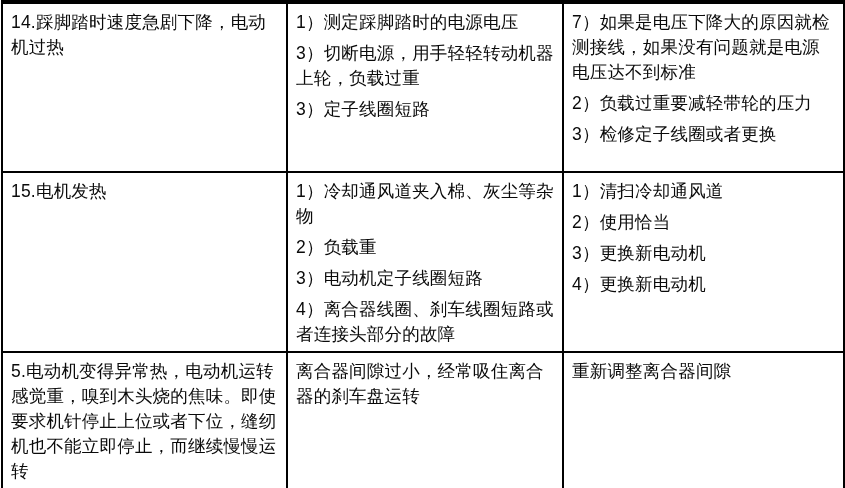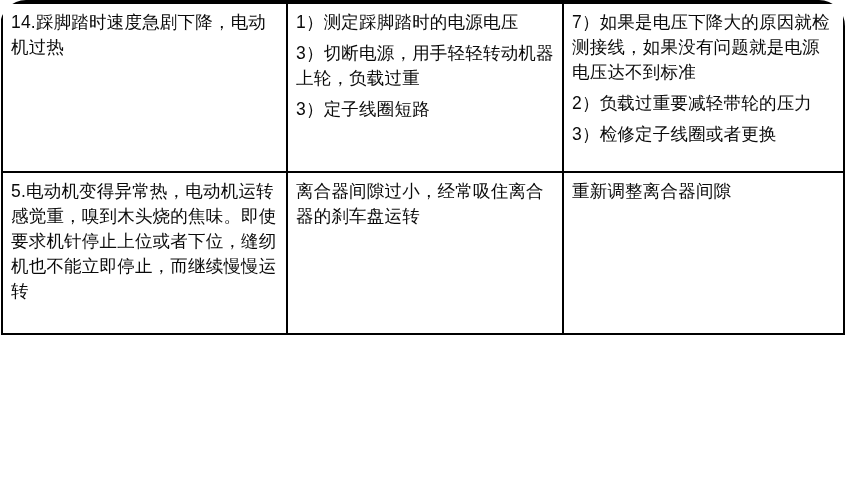--- a/index.html
+++ b/index.html
@@ -7,21 +7,20 @@
     padding: 0;
     background: #ffffff;
   }
   .screen {
     position: relative;
     width: 845px;
     height: 488px;
     overflow: hidden;
     background: #ffffff;
     font-family: "Liberation Sans", "DejaVu Sans", sans-serif;
-    border-radius: 26px;
   }
   table.fault-table {
     position: absolute;
     left: 1px;
     top: 0;
     width: 842px;
     border-collapse: collapse;
     table-layout: fixed;
   }
   table.fault-table td {
@@ -63,20 +62,37 @@
           <p>1）测定踩脚踏时的电源电压</p>
           <p>3）切断电源，用手轻轻转动机器上轮，负载过重</p>
           <p>3）定子线圈短路</p>
         </td>
         <td class="cell">
           <p>7）如果是电压下降大的原因就检测接线，如果没有问题就是电源电压达不到标准</p>
           <p>2）负载过重要减轻带轮的压力</p>
           <p>3）检修定子线圈或者更换</p>
         </td>
       </tr>
+      <tr class="row-2">
+        <td class="cell">
+          <p>15.电机发热</p>
+        </td>
+        <td class="cell">
+          <p>1）冷却通风道夹入棉、灰尘等杂物</p>
+          <p>2）负载重</p>
+          <p>3）电动机定子线圈短路</p>
+          <p>4）离合器线圈、刹车线圈短路或者连接头部分的故障</p>
+        </td>
+        <td class="cell">
+          <p>1）清扫冷却通风道</p>
+          <p>2）使用恰当</p>
+          <p>3）更换新电动机</p>
+          <p>4）更换新电动机</p>
+        </td>
+      </tr>
       <tr class="row-3">
         <td class="cell">
           <p>5.电动机变得异常热，电动机运转感觉重，嗅到木头烧的焦味。即使要求机针停止上位或者下位，缝纫机也不能立即停止，而继续慢慢运转</p>
         </td>
         <td class="cell">
           <p>离合器间隙过小，经常吸住离合器的刹车盘运转</p>
         </td>
         <td class="cell">
           <p>重新调整离合器间隙</p>
         </td>

